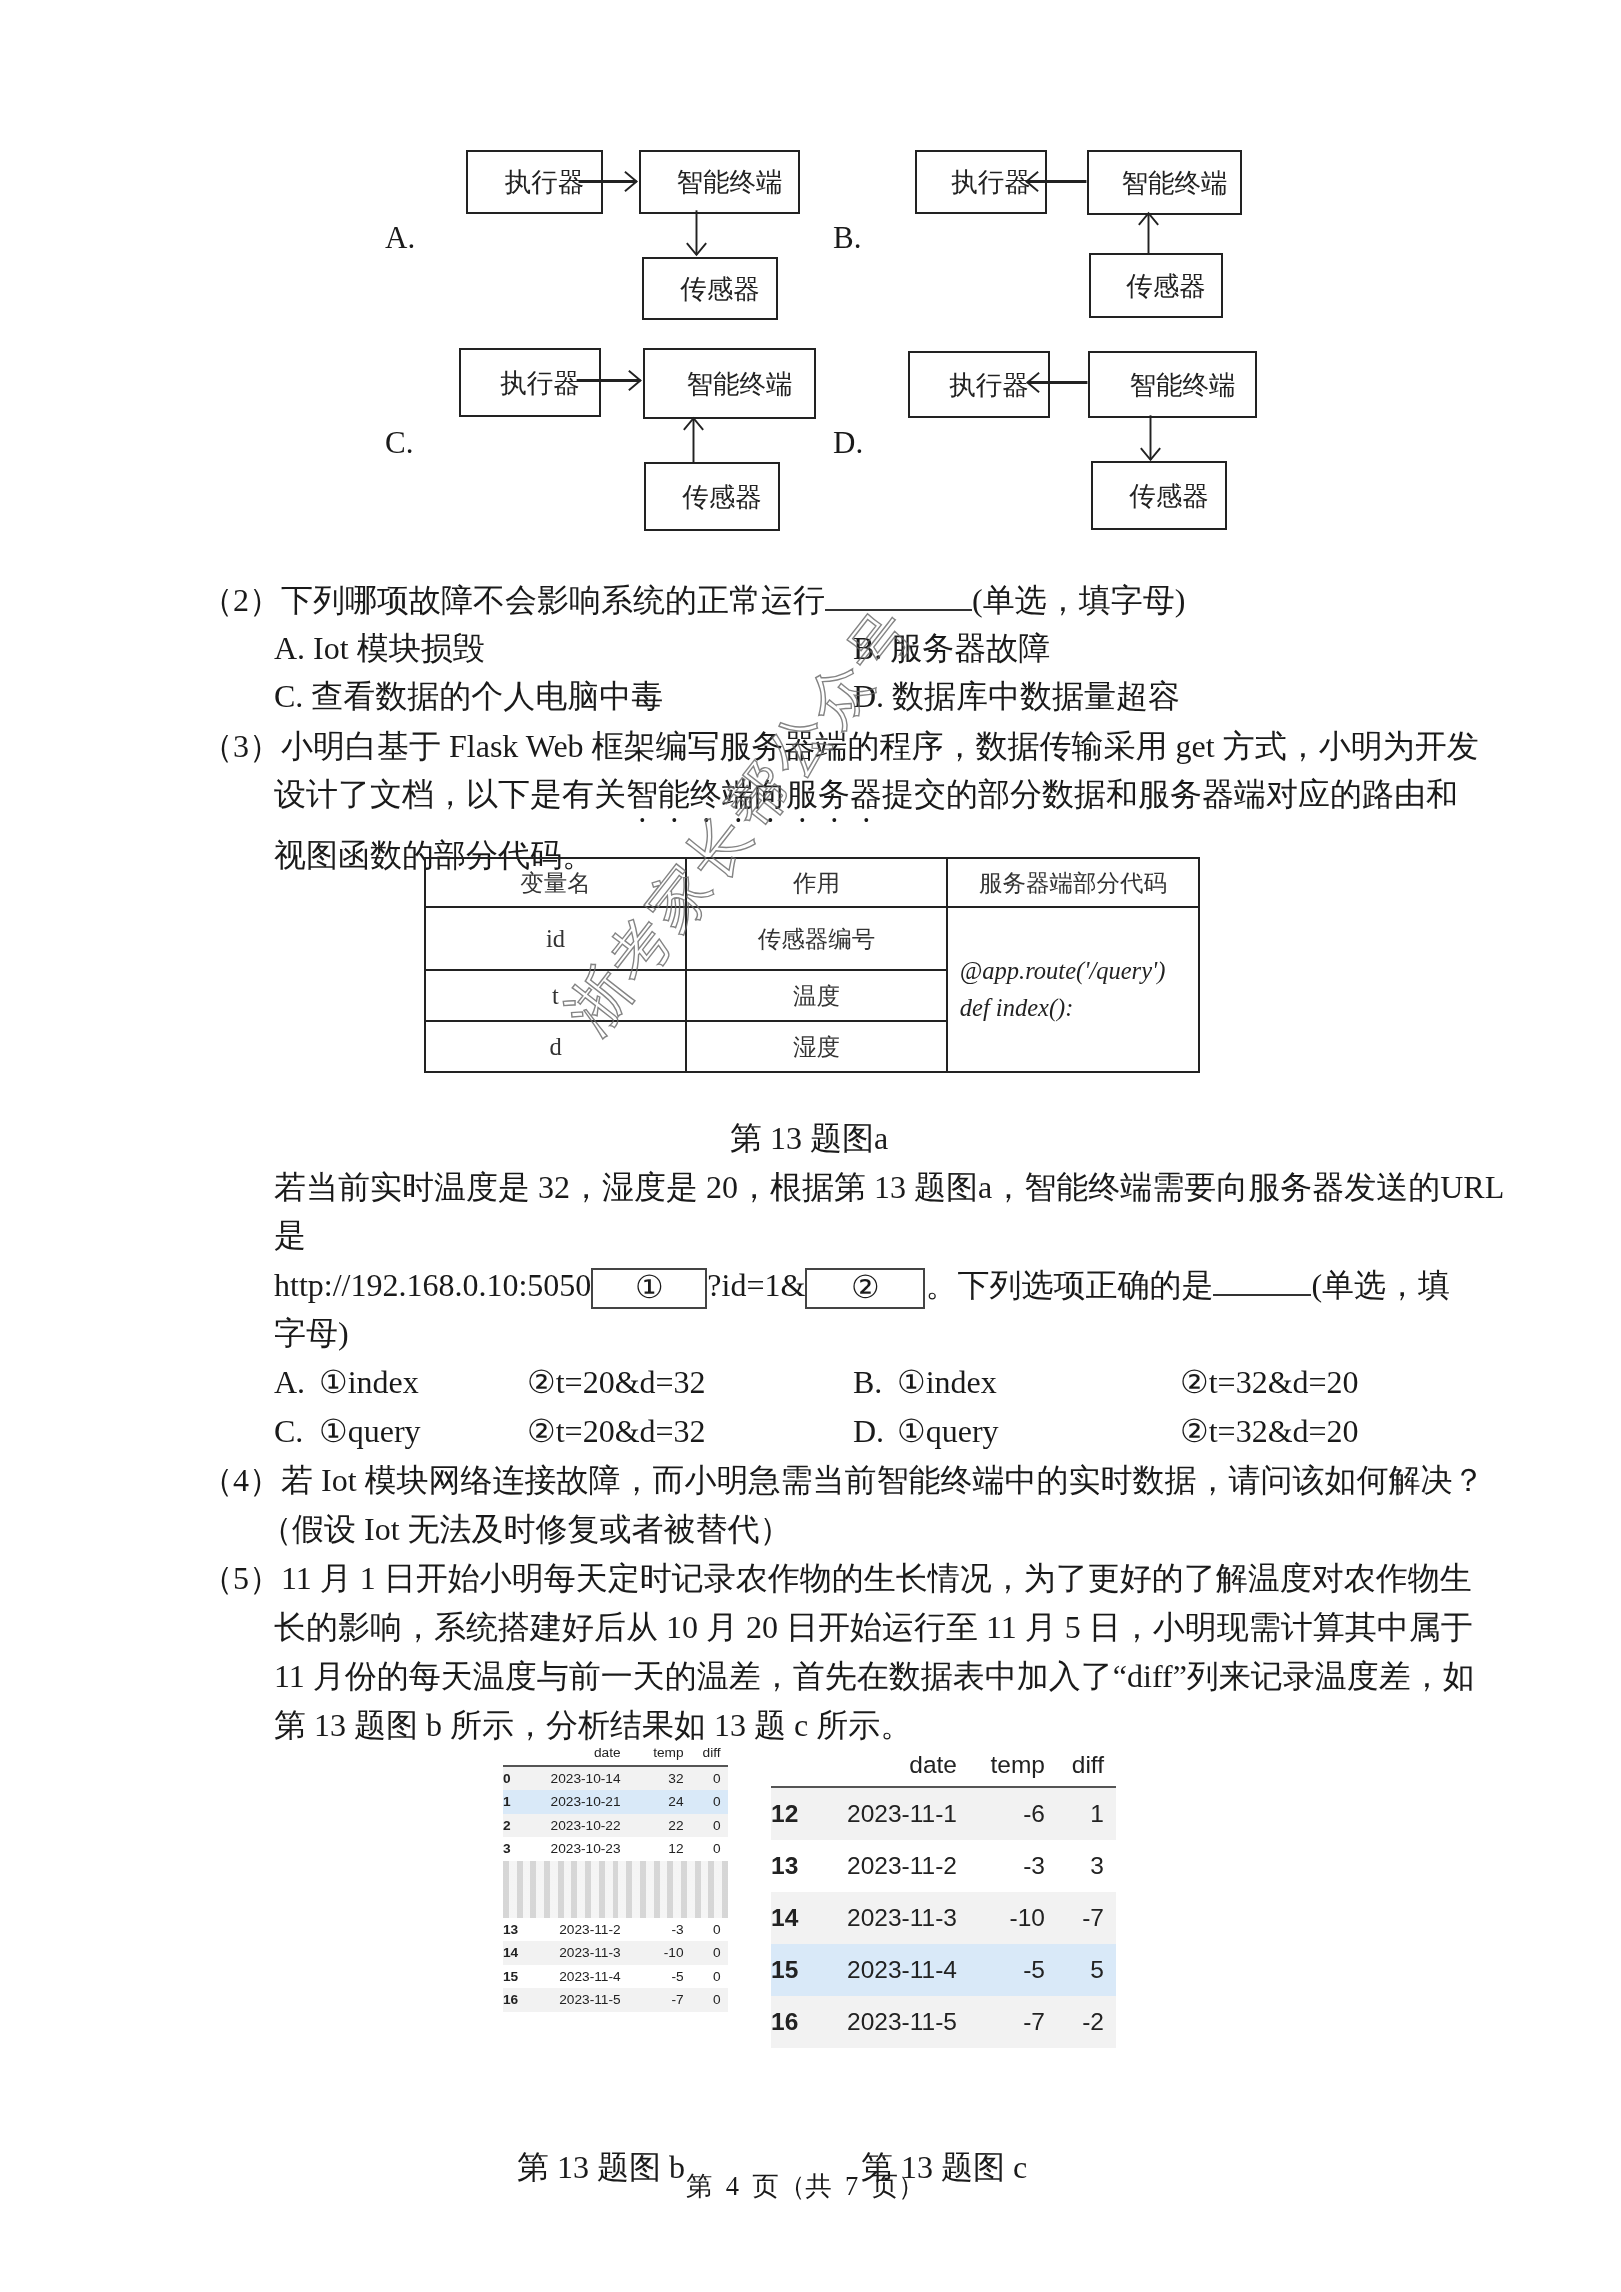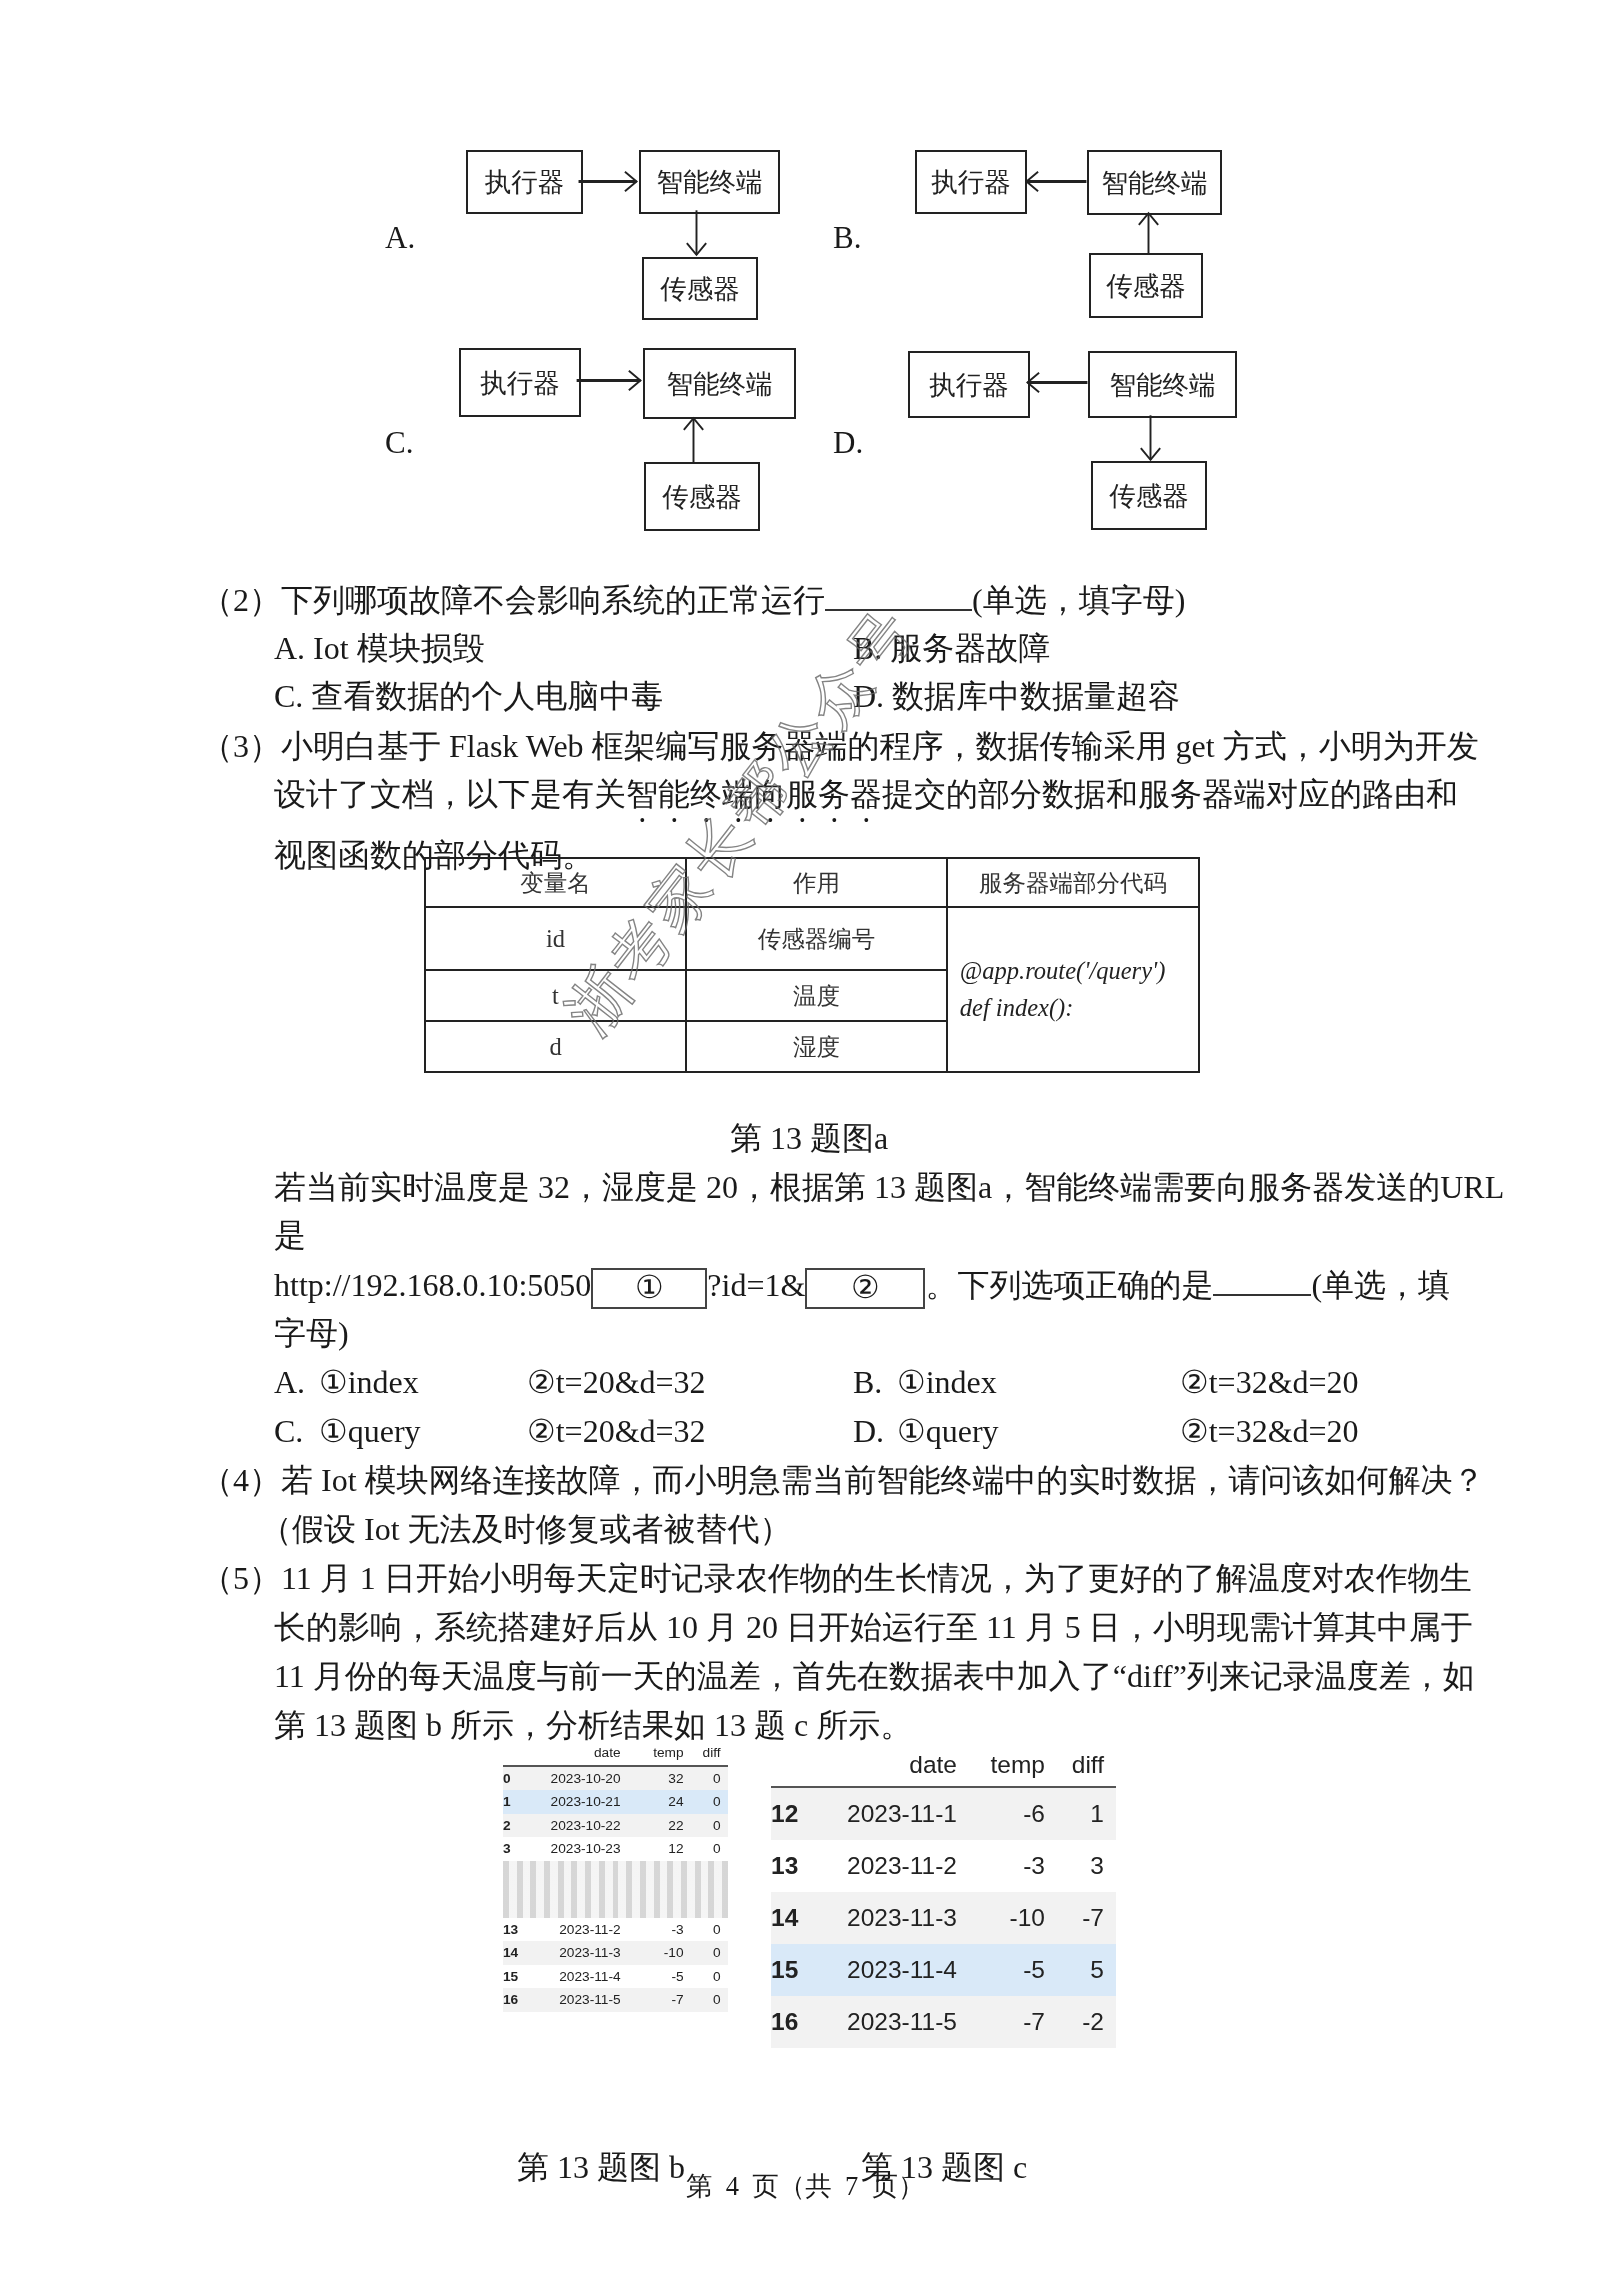--- a/index.html
+++ b/index.html
@@ -6,21 +6,21 @@
   body {
     width: 1621px; height: 2293px; background: #ffffff; position: relative; overflow: hidden;
     font-family: "Liberation Serif", "DejaVu Serif", serif; color: #1a1a1a;
   }
   .abs { position: absolute; }
   .txt { font-size: 32px; line-height: 39px; white-space: nowrap; margin-top: 28px; }
   
   .box {
     position: absolute; border: 2px solid #222; background: #fff;
     display: flex; align-items: center; justify-content: center;
-    font-family: "DejaVu Sans", sans-serif; font-size: 26.5px; color: #222;
+    font-family: "DejaVu Sans", sans-serif; font-size: 26.5px; color: #222; padding-left: 20px;
   }
   .opt-letter { position: absolute; font-size: 31px; }
   .arrow { position: absolute; }
   
   table.ta { position: absolute; border-collapse: collapse; font-size: 24.5px; }
   table.ta td { border: 2px solid #222; text-align: center; color: #333; }
   table.ta td.code { text-align: left; padding-left: 11.8px; vertical-align: middle; font-size: 24.5px; color: #222; font-style: italic; }
   .zh { font-family: "DejaVu Sans", sans-serif; font-size: 23.5px; color: #555; }
   .ibox { display: inline-block; border: 2px solid #444; height: 37px; vertical-align: middle; text-align: center; line-height: 35px; }
   .dotted { text-emphasis: dot; text-emphasis-position: under; -webkit-text-emphasis: dot; -webkit-text-emphasis-position: under; }
@@ -170,21 +170,21 @@
 <div class="df" style="left:503px;top:1743px;width:225px;font-size:13.7px;">
   <div class="hdr" style="height:21.6px;line-height:19.6px;">
     <span class="c idx" style="width:21.6px;"></span>
     <span class="c" style="width:96px;">date</span>
     <span class="c" style="width:63px;">temp</span>
     <span class="c" style="width:37px;">diff</span>
   </div>
   <div id="tb-top">
       <div class="row even" style="height: 23.5px; line-height: 23.5px;">
         <span class="c idx" style="width: 21.6px;">0</span>
-        <span class="c" style="width: 96px;">2023-10-20</span>
+        <span class="c" style="width: 96px;">2023-10-14</span>
         <span class="c" style="width: 63px;">32</span>
         <span class="c" style="width: 37px;">0</span>
       </div>
       <div class="row hl" style="height: 23.5px; line-height: 23.5px;">
         <span class="c idx" style="width: 21.6px;">1</span>
         <span class="c" style="width: 96px;">2023-10-21</span>
         <span class="c" style="width: 63px;">24</span>
         <span class="c" style="width: 37px;">0</span>
       </div>
       <div class="row even" style="height: 23.5px; line-height: 23.5px;">

